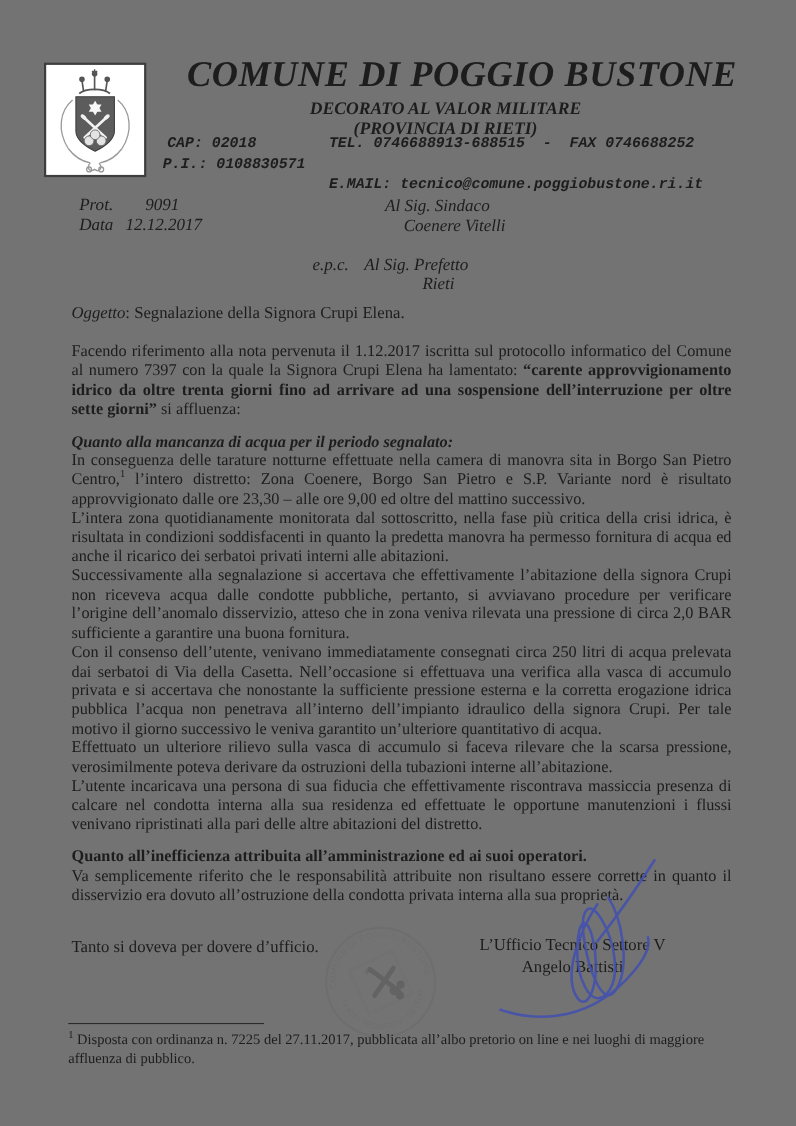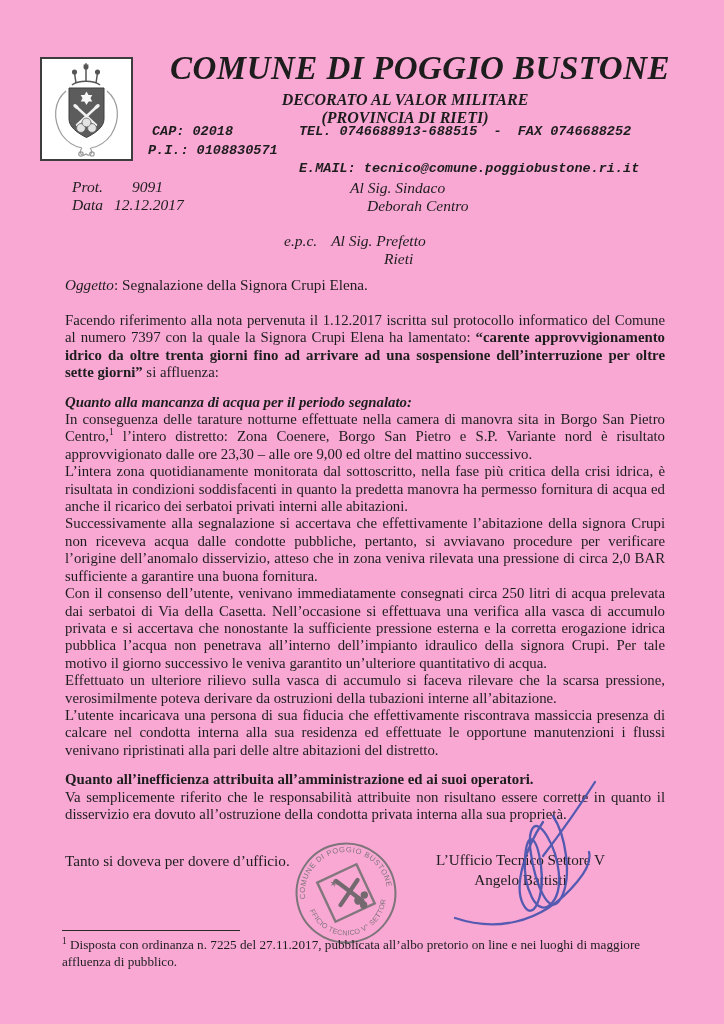--- a/index.html
+++ b/index.html
@@ -1,18 +1,18 @@
 <!DOCTYPE html>
 <html><head>
 <meta charset="utf-8">
 <style>
   * { margin:0; padding:0; box-sizing:border-box; }
   html,body { width:724px; height:1024px; }
   body { background:#ffffff; font-family:"Liberation Serif", serif; color:#1d1d1d; }
-  .page { position:absolute; left:0; top:0; width:724px; height:1024px; background:#f9a8d4; overflow:hidden; }
+  .page { position:absolute; left:0; top:0; width:724px; height:1024px; background:#737373; overflow:hidden; }
 
   
   .crest { position:absolute; left:38px; top:55px; width:97px; height:108px; }
   .title { position:absolute; left:130px; top:50px; width:580px; text-align:center;
            font-style:italic; font-weight:bold; font-size:33px; letter-spacing:.5px; white-space:nowrap; }
   .sub1  { position:absolute; left:130px; top:91px;  width:550px; text-align:center;
            font-style:italic; font-weight:bold; font-size:16px; }
   .sub2  { position:absolute; left:130px; top:109px; width:550px; text-align:center;
            font-style:italic; font-weight:bold; font-size:16px; }
   .mono  { font-family:"Liberation Mono", monospace; font-style:italic; font-weight:bold; font-size:13.5px; white-space:pre; }
@@ -115,21 +115,21 @@
   <div class="mono pi-line">P.I.: 0108830571</div>
   <div class="mono tel-line">TEL. 0746688913-688515  -  FAX 0746688252</div>
   <div class="mono mail-line"><span>E.MAIL:</span> <span>tecnico@comune.poggiobustone.ri.it</span></div>
 
   <div class="meta">
     <div class="row"><span class="lbl">Prot.</span><span class="val-prot">9091</span></div>
     <div class="row"><span class="lbl">Data</span><span class="val-date">12.12.2017</span></div>
   </div>
 
   <div class="to1">Al Sig. Sindaco</div>
-  <div class="to2">Deborah Centro</div>
+  <div class="to2">Coenere Vitelli</div>
   <div class="cc"><span>e.p.c.</span><span class="cc1">Al Sig. Prefetto</span></div>
   <div class="cc2">Rieti</div>
 
   <div class="subject">
     <span class="lab">Oggetto</span><span>: Segnalazione della Signora Crupi Elena.</span>
   </div>
 
   <div class="body-text">
     <p><span>Facendo riferimento alla nota pervenuta il 1.12.2017 iscritta sul protocollo informatico del Comune al numero 7397 con la quale la Signora Crupi Elena ha lamentato: </span><span class="bold">“carente approvvigionamento idrico da oltre trenta giorni fino ad arrivare ad una sospensione dell’interruzione per oltre sette giorni”</span><span> si affluenza:</span></p>
     <p class="h-ital">Quanto alla mancanza di acqua per il periodo segnalato:</p>

